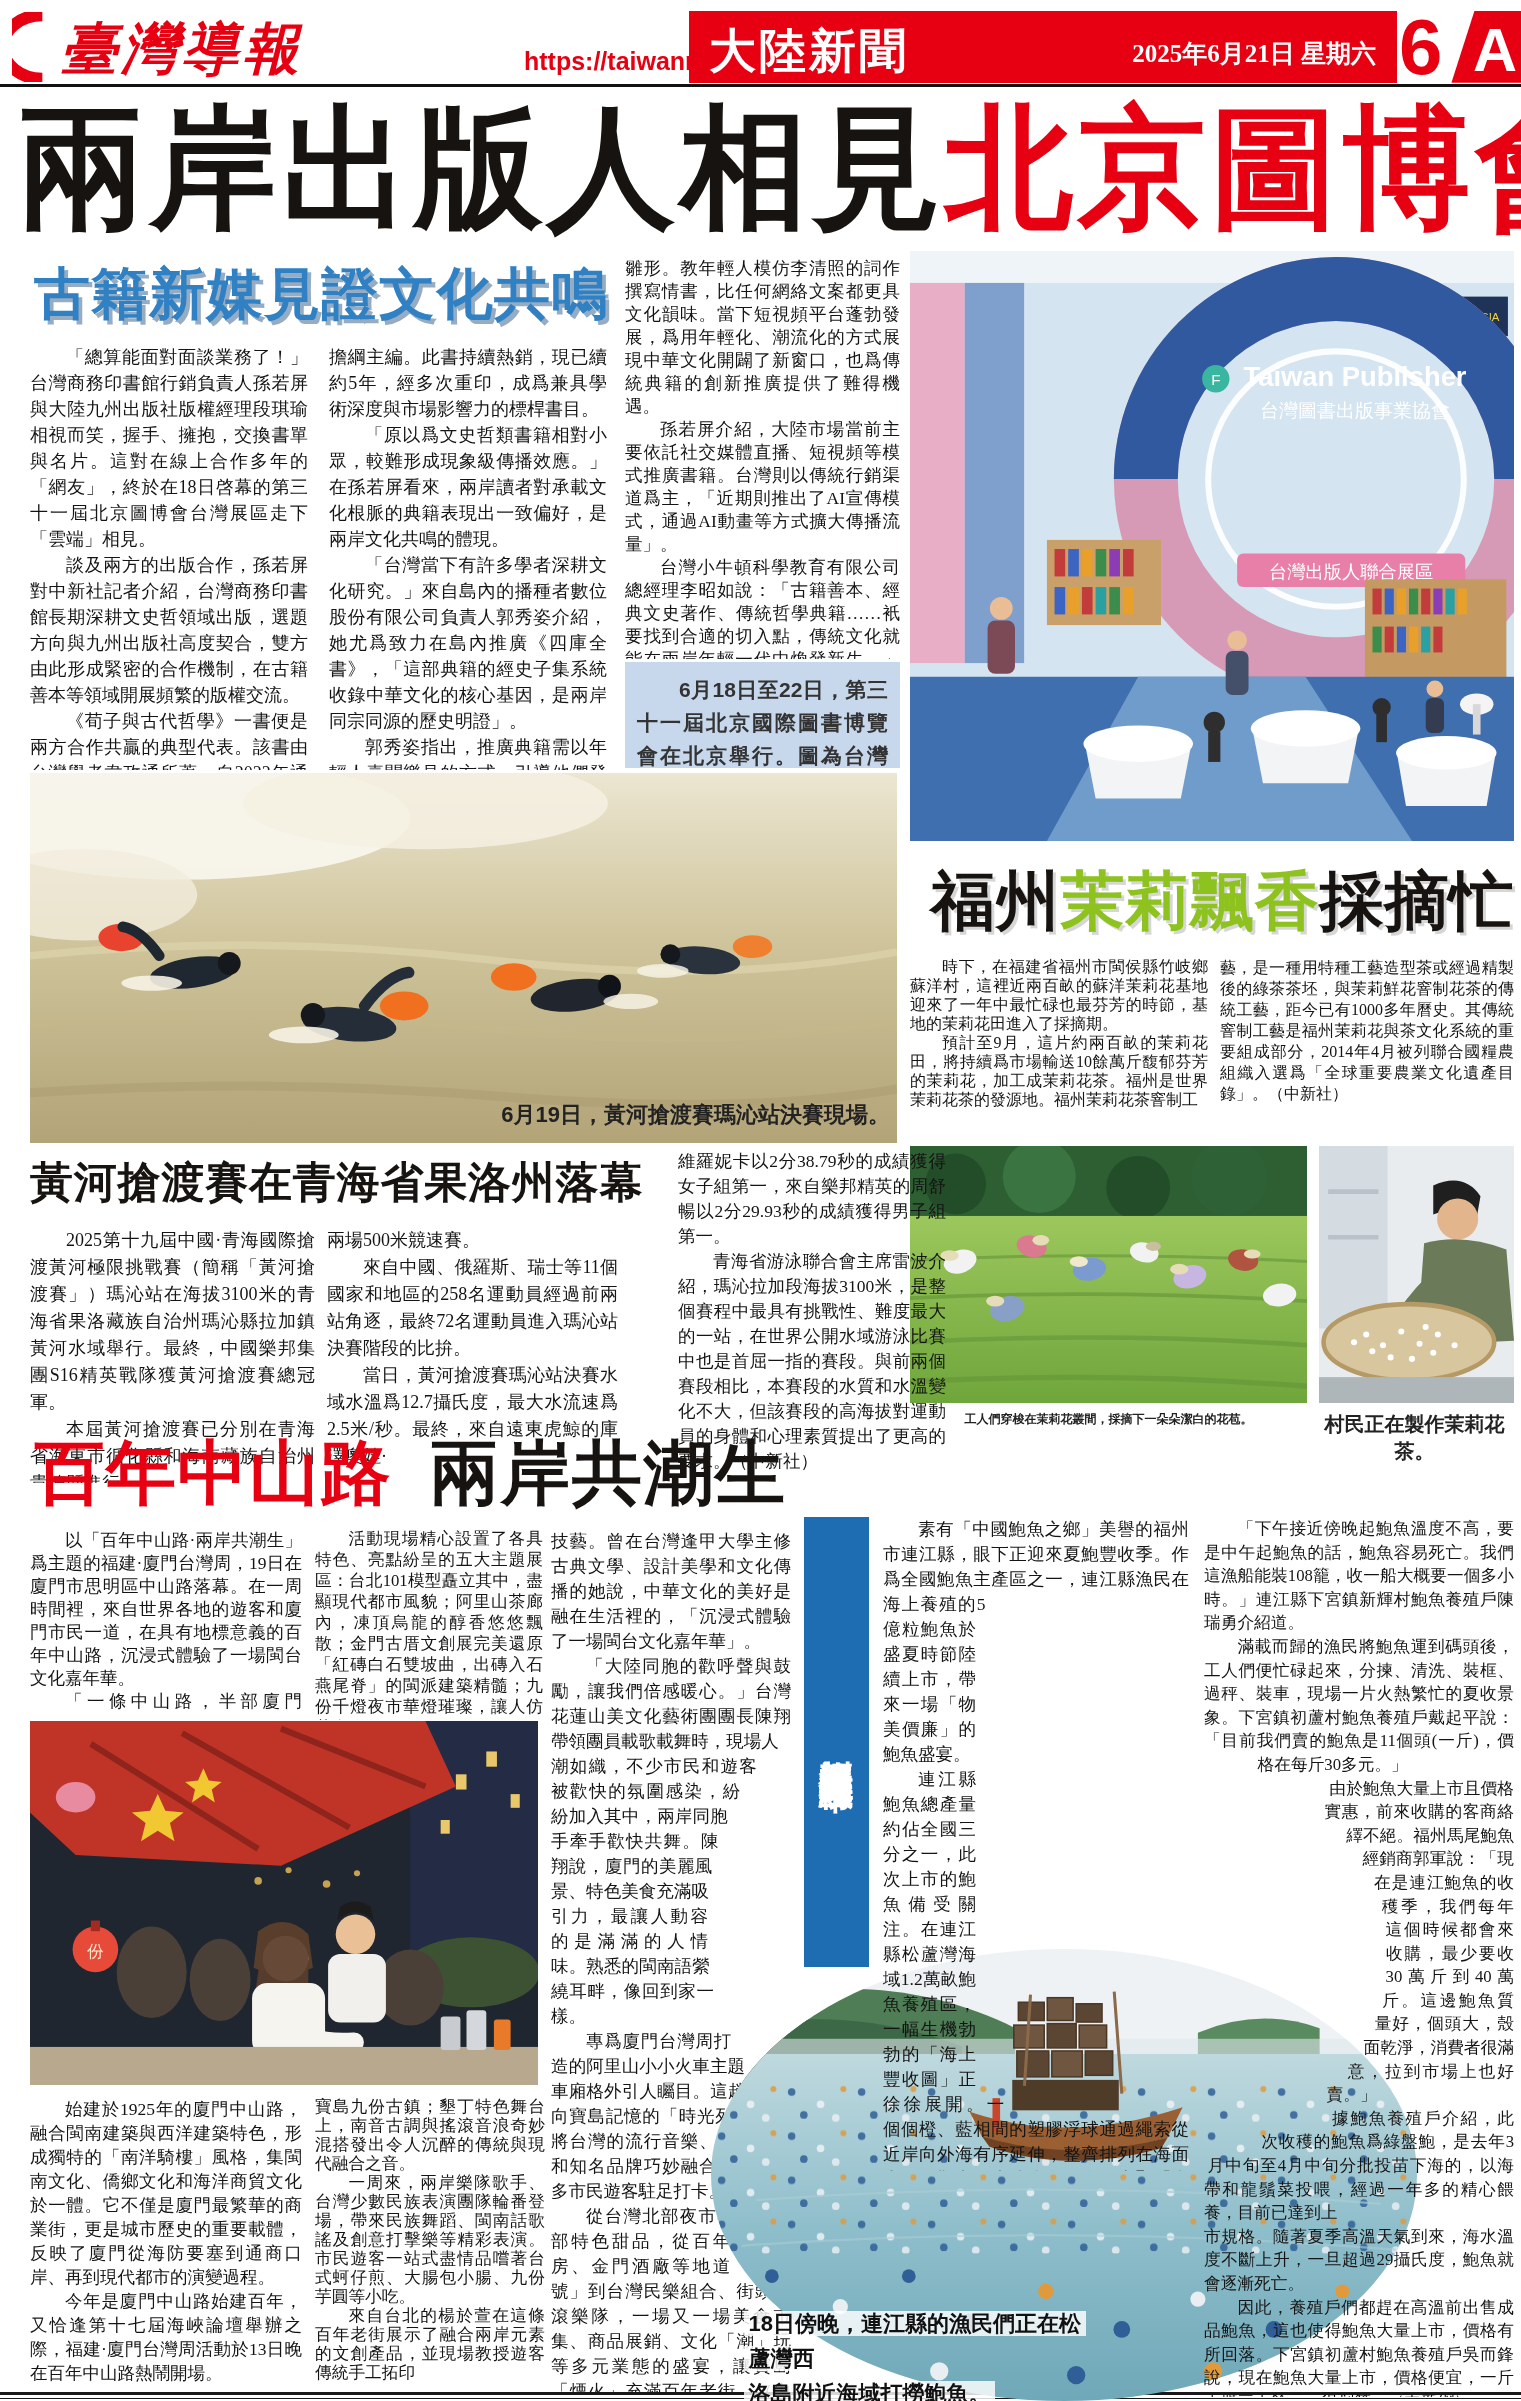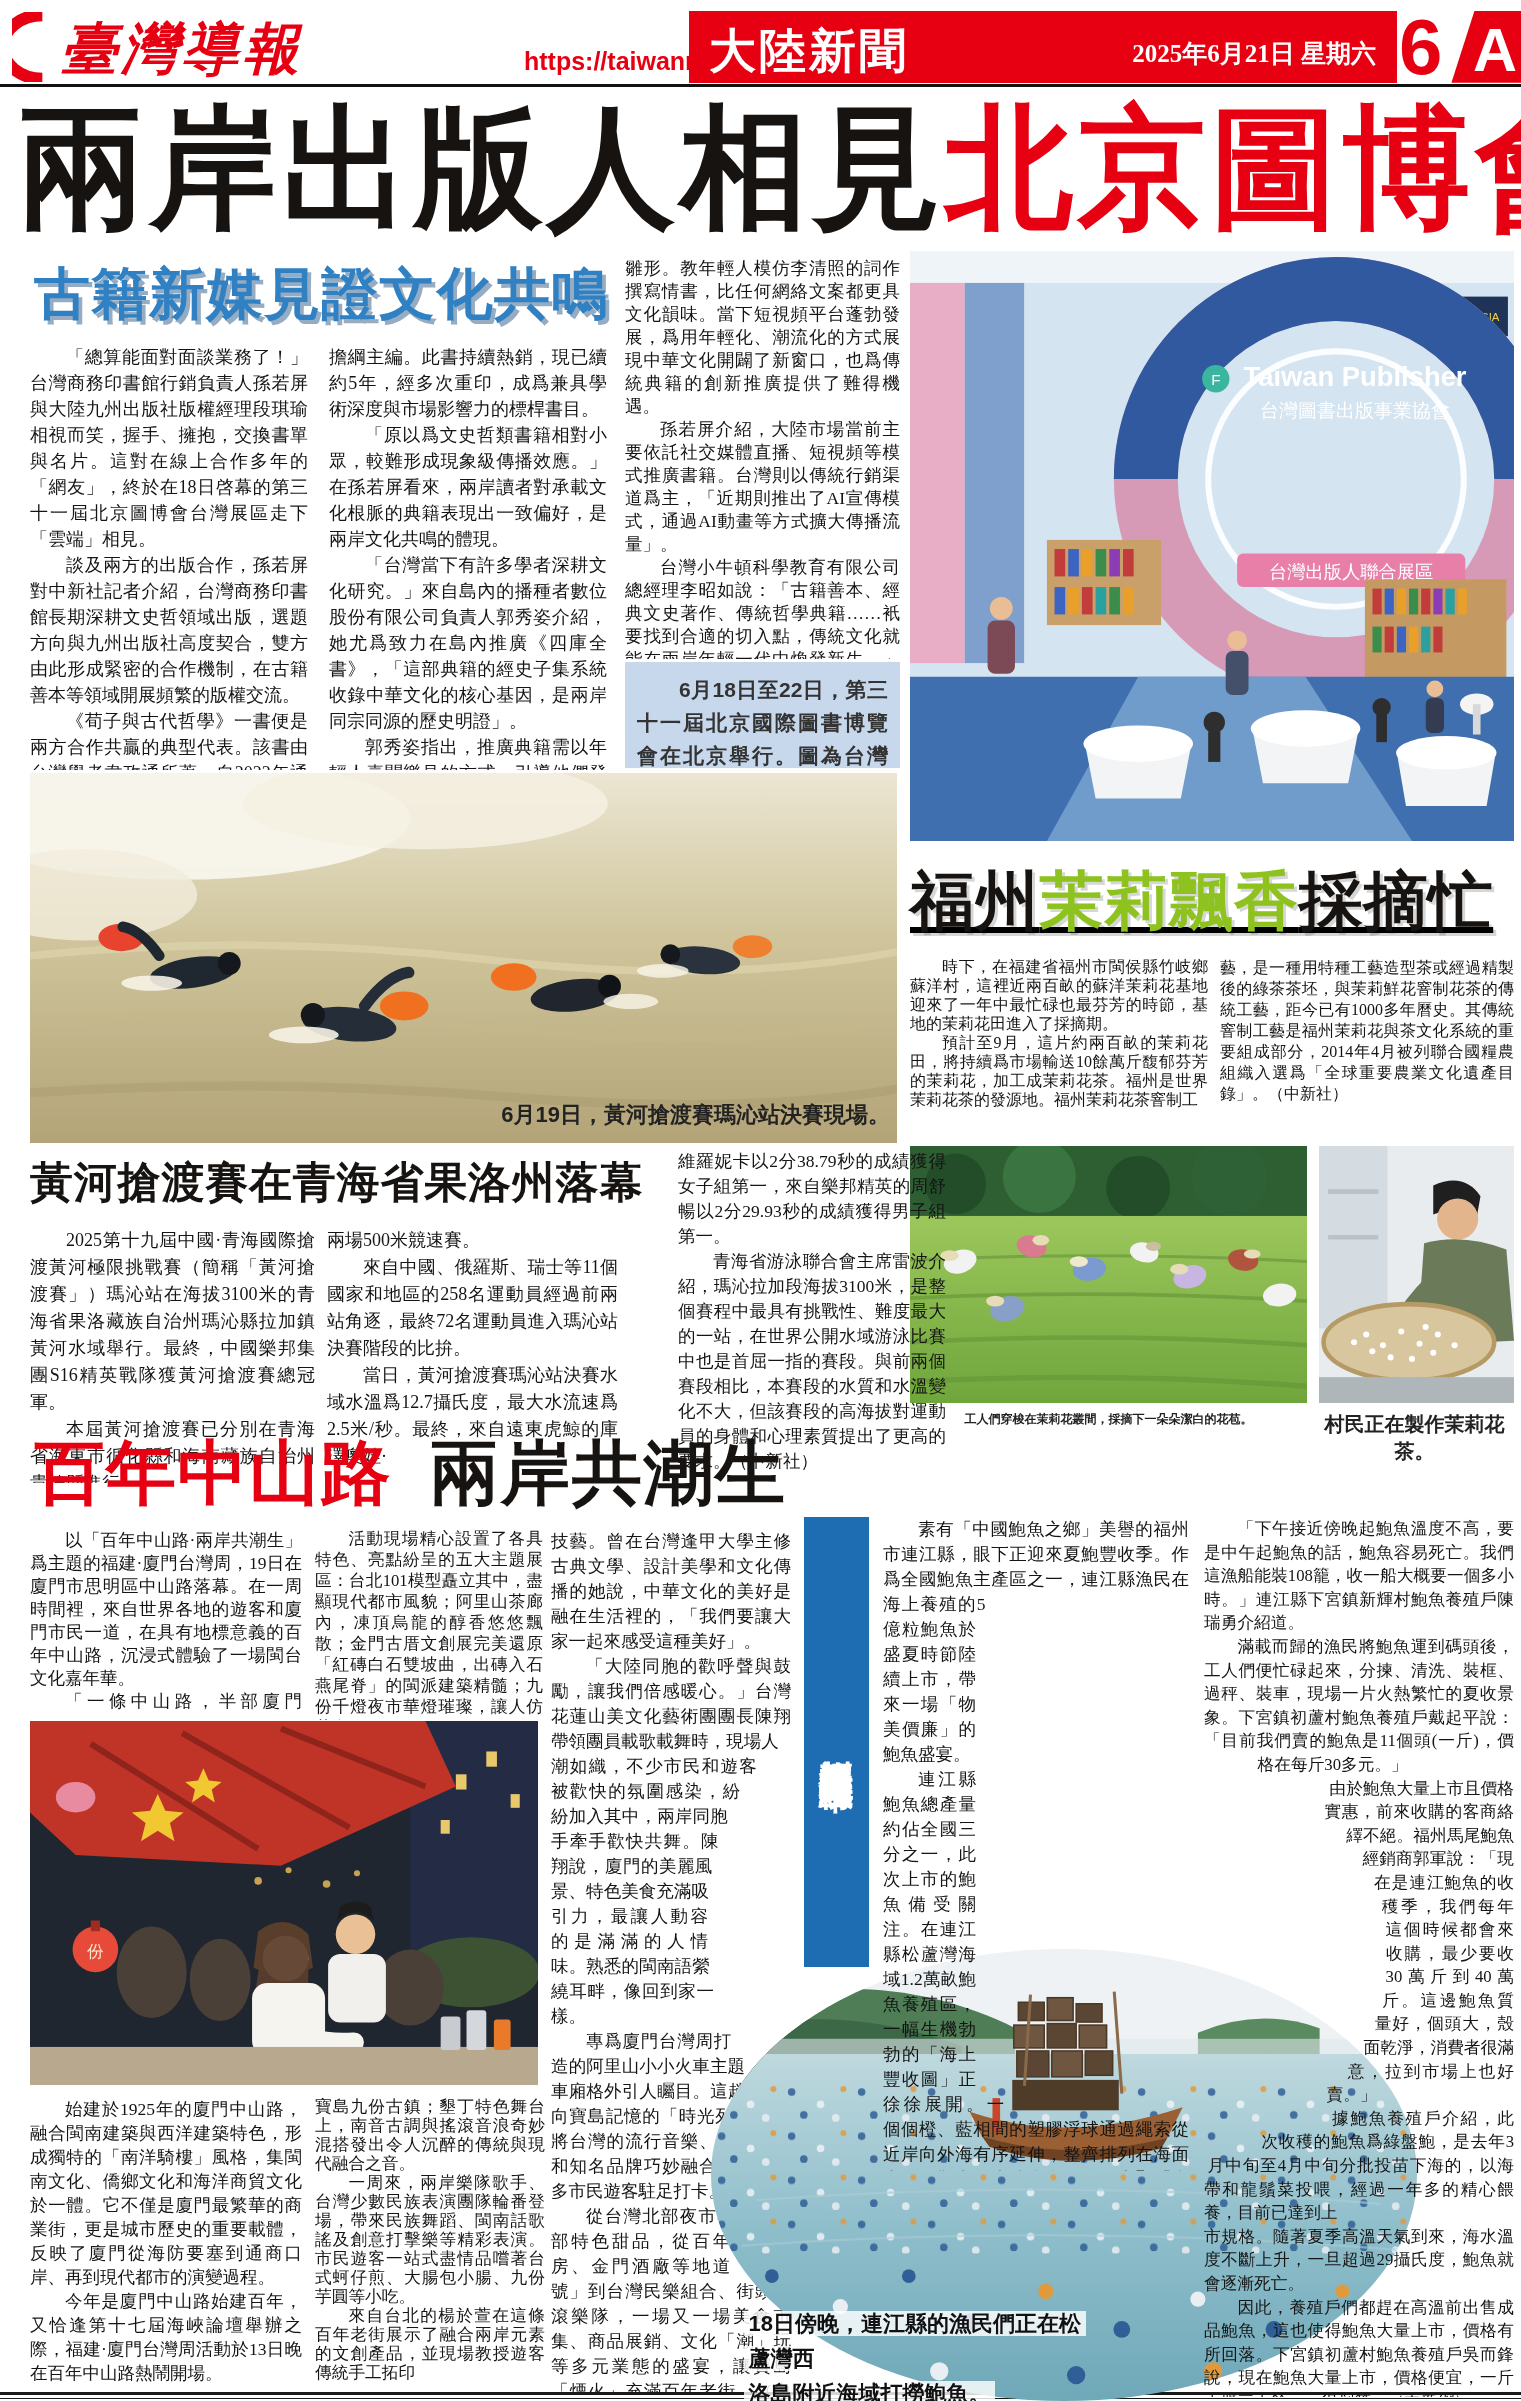--- a/index.html
+++ b/index.html
@@ -136,21 +136,21 @@
         <circle cx="120" cy="470" r="15" fill="#e9bd96"></circle>
           <rect x="102" y="486" width="36" height="70" rx="10" fill="#7c4a56"></rect>
         <circle cx="430" cy="512" r="13" fill="#e9bd96"></circle>
           <rect x="415" y="526" width="30" height="58" rx="9" fill="#44506a"></rect>
         <circle cx="690" cy="576" r="11" fill="#e9bd96"></circle>
           <rect x="678" y="588" width="24" height="46" rx="8" fill="#333c50"></rect>
       </g>
     </svg>
   </div>
 
-  <div class="abs hd" style="left:910px;top:858px;width:604px;text-align:left;font-size:64px;letter-spacing:0.8px;text-shadow:3px 3px 0 rgba(0,0,0,.16);text-decoration:underline;">
+  <div class="abs hd" style="left:910px;top:858px;width:604px;text-align:right;font-size:64px;letter-spacing:0.8px;text-shadow:3px 3px 0 rgba(0,0,0,.16);">
     <span style="color:#171310;">福州</span><span style="color:#8dc21f;">茉莉飄香</span><span style="color:#171310;">採摘忙</span>
   </div>
   <div class="col" style="left:910px;top:957px;width:298px;height:187px;font-size:16px;line-height:19px;">
     <p>時下，在福建省福州市閩侯縣竹岐鄉蘇洋村，這裡近兩百畝的蘇洋茉莉花基地迎來了一年中最忙碌也最芬芳的時節，基地的茉莉花田進入了採摘期。</p>
     <p>預計至9月，這片約兩百畝的茉莉花田，將持續爲市場輸送10餘萬斤馥郁芬芳的茉莉花，加工成茉莉花茶。福州是世界茉莉花茶的發源地。福州茉莉花茶窨制工</p>
   </div>
   <div class="col" style="left:1220px;top:957px;width:294px;height:187px;font-size:16px;line-height:21px;">
     <p class="cont">藝，是一種用特種工藝造型茶或經過精製後的綠茶茶坯，與茉莉鮮花窨制花茶的傳統工藝，距今已有1000多年曆史。其傳統窨制工藝是福州茉莉花與茶文化系統的重要組成部分，2014年4月被列聯合國糧農組織入選爲「全球重要農業文化遺產目錄」。（中新社）</p>
   </div>
 
@@ -287,21 +287,21 @@
   </div>
   <div class="col" style="left:30px;top:1529px;width:272px;height:186px;font-size:17.5px;line-height:23px;">
     <p>以「百年中山路·兩岸共潮生」爲主題的福建·廈門台灣周，19日在廈門市思明區中山路落幕。在一周時間裡，來自世界各地的遊客和廈門市民一道，在具有地標意義的百年中山路，沉浸式體驗了一場閩台文化嘉年華。</p>
     <p>「一條中山路，半部廈門史」。</p>
   </div>
   <div class="col" style="left:315px;top:1528px;width:228px;height:192px;font-size:16.7px;line-height:21px;">
     <p>活動現場精心設置了各具特色、亮點紛呈的五大主題展區：台北101模型矗立其中，盡顯現代都市風貌；阿里山茶廊內，凍頂烏龍的醇香悠悠飄散；金門古厝文創展完美還原「紅磚白石雙坡曲，出磚入石燕尾脊」的閩派建築精髓；九份千燈夜市華燈璀璨，讓人仿若身臨</p>
   </div>
   <div class="col" style="left:551px;top:1529px;width:240px;height:864px;font-size:17.5px;line-height:25px;">
     <div class="shimR"></div>
-    <p class="cont">技藝。曾在台灣逢甲大學主修古典文學、設計美學和文化傳播的她說，中華文化的美好是融在生活裡的，「我們要讓大家一起來感受這種美好」。</p>
+    <p class="cont">技藝。曾在台灣逢甲大學主修古典文學、設計美學和文化傳播的她說，中華文化的美好是融在生活裡的，「沉浸式體驗了一場閩台文化嘉年華」。</p>
     <p>「大陸同胞的歡呼聲與鼓勵，讓我們倍感暖心。」台灣花蓮山美文化藝術團團長陳翔帶領團員載歌載舞時，現場人潮如織，不少市民和遊客被歡快的氛圍感染，紛紛加入其中，兩岸同胞手牽手歡快共舞。陳翔說，廈門的美麗風景、特色美食充滿吸引力，最讓人動容的是滿滿的人情味。熟悉的閩南語縈繞耳畔，像回到家一樣。</p>
     <p>專爲廈門台灣周打造的阿里山小小火車主題車廂格外引人矚目。這趟駛向寶島記憶的「時光列車」，將台灣的流行音樂、非遺技藝和知名品牌巧妙融合，引得眾多市民遊客駐足打卡。</p>
     <p>從台灣北部夜市小吃到南部特色甜品，從百年存德藥房、金門酒廠等地道「老字號」到台灣民樂組合、街頭搖滾樂隊，一場又一場美食市集、商品展銷、文化「潮」玩等多元業態的盛宴，讓寶島「煙火」充滿百年老街。（中新社）</p>
   </div>
 
   <div class="abs" style="left:30px;top:1721px;width:508px;height:364px;overflow:hidden;">
     <svg width="508" height="364" viewBox="0 0 668 478" preserveAspectRatio="none">
       <rect width="668" height="478" fill="#20262f"></rect>
       <rect x="500" y="0" width="168" height="320" fill="#232c44"></rect>
       <g fill="#e8c86a">

